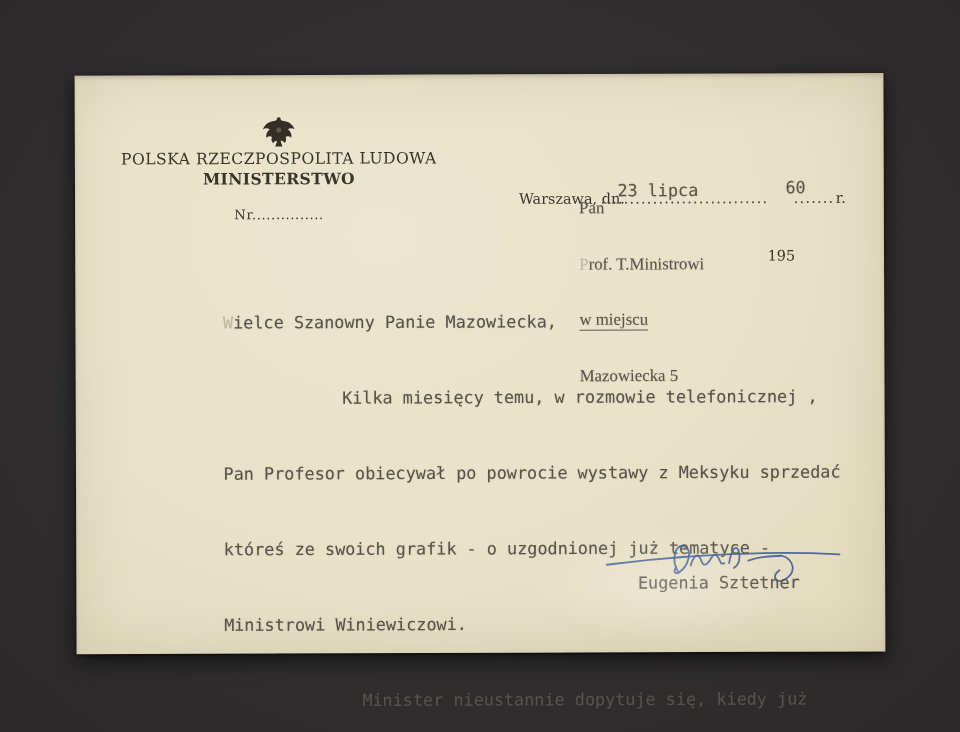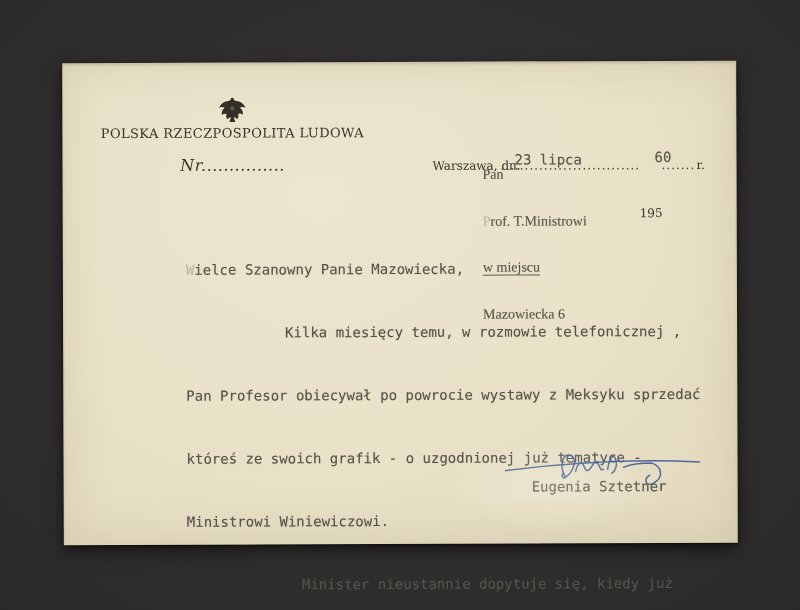--- a/index.html
+++ b/index.html
@@ -34,21 +34,21 @@
 
   
   .letterhead{
     position:absolute;left:30px;top:34px;width:280px;text-align:center;
     color:#38332b;font-family:"DejaVu Serif",serif;
   }
   .eagle{display:block;margin:0 auto 2px auto;}
   .lh-country{font-size:13px;letter-spacing:0.4px;white-space:nowrap;}
   .lh-min1{font-size:13px;font-weight:bold;letter-spacing:0.3px;margin-top:2px;}
   .lh-min2{font-size:13px;font-weight:bold;letter-spacing:0.8px;margin-top:1px;}
-  .lh-nr{font-size:16px;margin-top:15px;letter-spacing:0.5px;font-style:italic;}
+  .lh-nr{font-size:11px;margin-top:15px;letter-spacing:0.5px;}
 
   
   .dateline{
     position:absolute;left:368px;top:88px;width:306px;height:34px;
     font-family:"DejaVu Serif",serif;font-size:12px;color:#38332b;
   }
   .dl-place{position:absolute;left:2px;top:9px;white-space:nowrap;}
   .dl-leader{position:absolute;left:70px;top:9px;width:138px;overflow:hidden;white-space:nowrap;letter-spacing:1px;color:#4a443a;}
   .dl-year195{position:absolute;left:209px;top:9px;margin-top:48px;}
   .dl-yeardots{position:absolute;left:231px;top:9px;width:32px;overflow:hidden;white-space:nowrap;letter-spacing:1px;color:#4a443a;}
@@ -90,38 +90,39 @@
 
 <div class="scene">
   <div class="paper">
 
     <div class="letterhead">
       <svg class="eagle" width="30" height="27" viewBox="0 0 34 30">
         <path fill="#332e26" d="M17,1 C15.6,1 14.8,2.2 15.2,3.6 L12.8,4.6 C8,4.8 4,7.6 2,12.4 C4.4,11 6.6,11.2 8.4,12.4 C5.6,14.6 4.6,17.4 5.2,20.4 C7,18.8 9,18.6 10.6,19.6 C9.6,21.6 10,23.6 11.6,25.4 C12.6,23.6 14,23 15.4,23.4 L13.6,28.6 L20.4,28.6 L18.6,23.4 C20,23 21.4,23.6 22.4,25.4 C24,23.6 24.4,21.6 23.4,19.6 C25,18.6 27,18.8 28.8,20.4 C29.4,17.4 28.4,14.6 25.6,12.4 C27.4,11.2 29.6,11 32,12.4 C30,7.6 26,4.8 21.2,4.6 L18.8,3.6 C19.2,2.2 18.4,1 17,1 Z"></path>
         <circle cx="17" cy="13" r="2.4" fill="#e9e1c8" opacity="0.25"></circle>
       </svg>
       <div class="lh-country">POLSKA RZECZPOSPOLITA LUDOWA</div>
+      <div class="lh-min1">MINISTERSTWO</div>
       <div class="lh-nr">Nr...............</div>
     </div>
 
     <div class="dateline">
       <span class="dl-place">Warszawa, dn.</span>
       <span class="dl-leader">........................................</span>
       <span class="dl-year195">195</span>
       <span class="dl-yeardots">..........</span>
       <span class="dl-r">r.</span>
       <span class="typed dl-typed-date">23 lipca</span>
       <span class="typed dl-typed-year">60</span>
     </div>
 
     <div class="recipient">
       <div>Pan</div>
       <div><span class="faint">P</span><span>rof. T.Ministrowi</span></div>
       <div><span class="underlined">w miejscu</span></div>
-      <div>Mazowiecka 6</div>
+      <div>Mazowiecka 5</div>
     </div>
 
     <div class="letter-body">
       <div class="bline"><span class="faint">W</span><span>ielce Szanowny Panie Mazowiecka,</span></div>
       <div class="bline ind-a">Kilka miesięcy temu, w rozmowie telefonicznej ,</div>
       <div class="bline">Pan Profesor obiecywał po powrocie wystawy z Meksyku sprzedać</div>
       <div class="bline">któreś ze swoich grafik - o uzgodnionej już tematyce -</div>
       <div class="bline">Ministrowi Winiewiczowi.</div>
       <div class="bline ind-b">Minister nieustannie dopytuje się, kiedy już</div>
       

